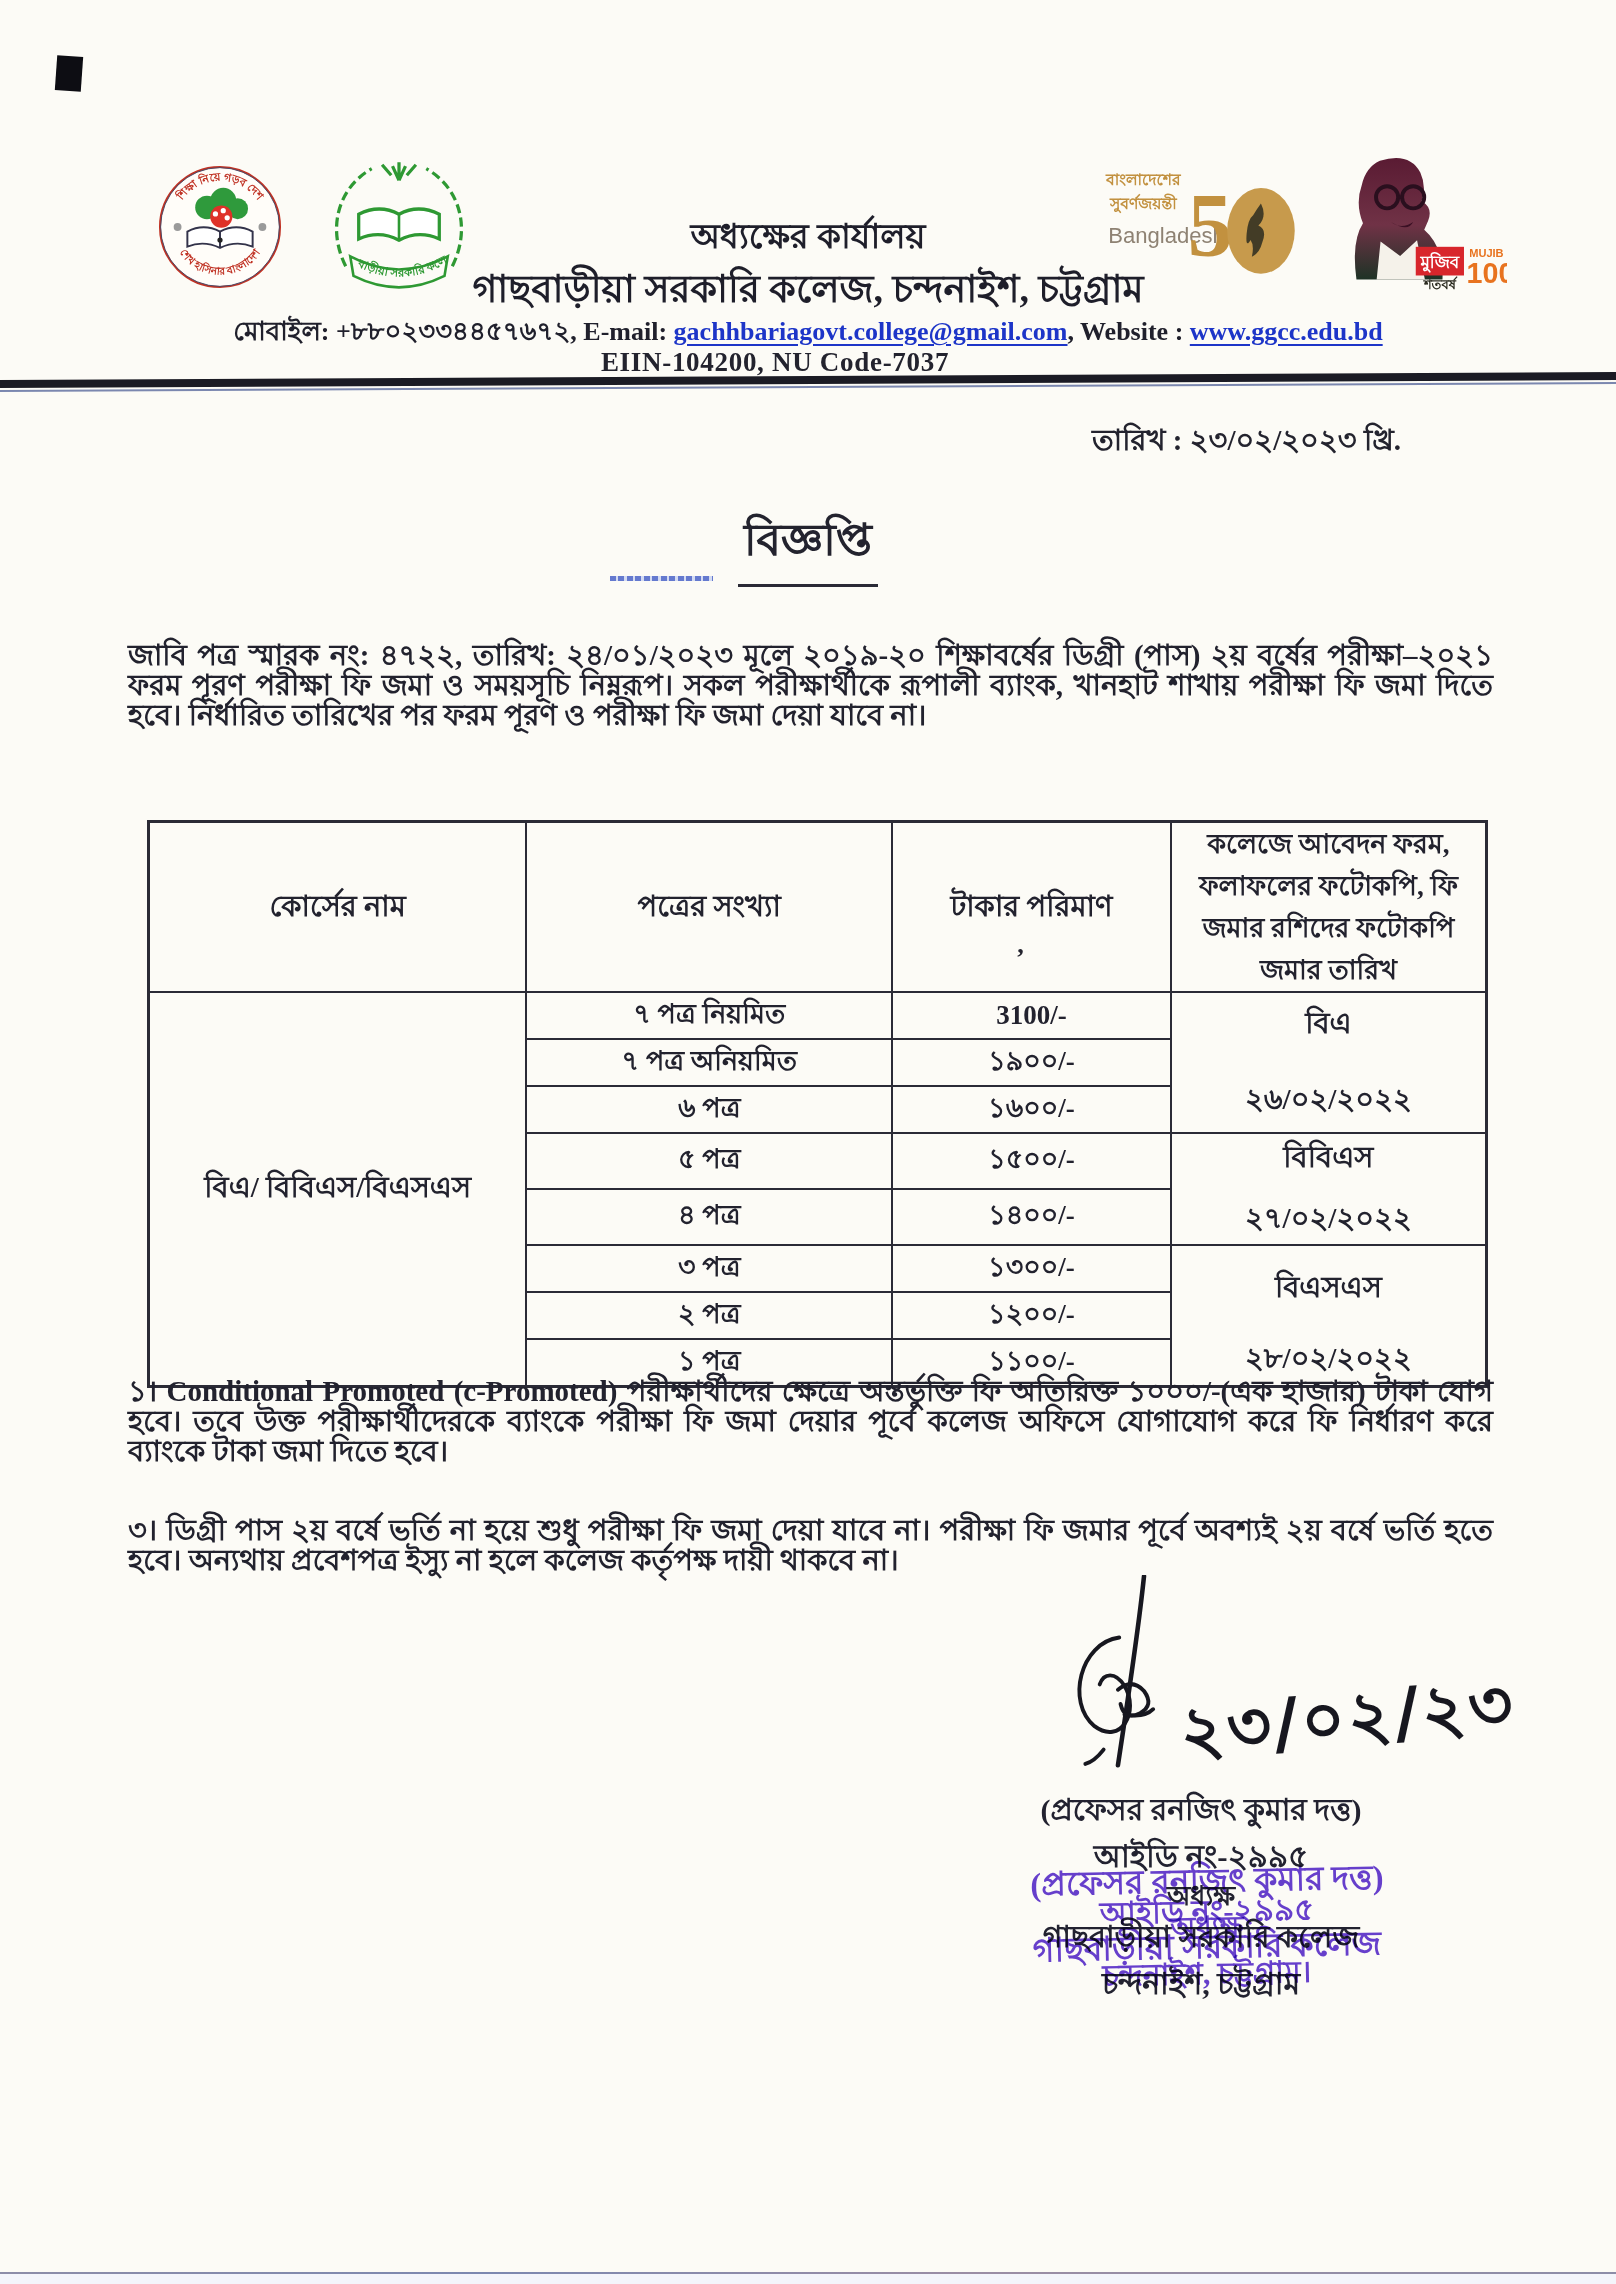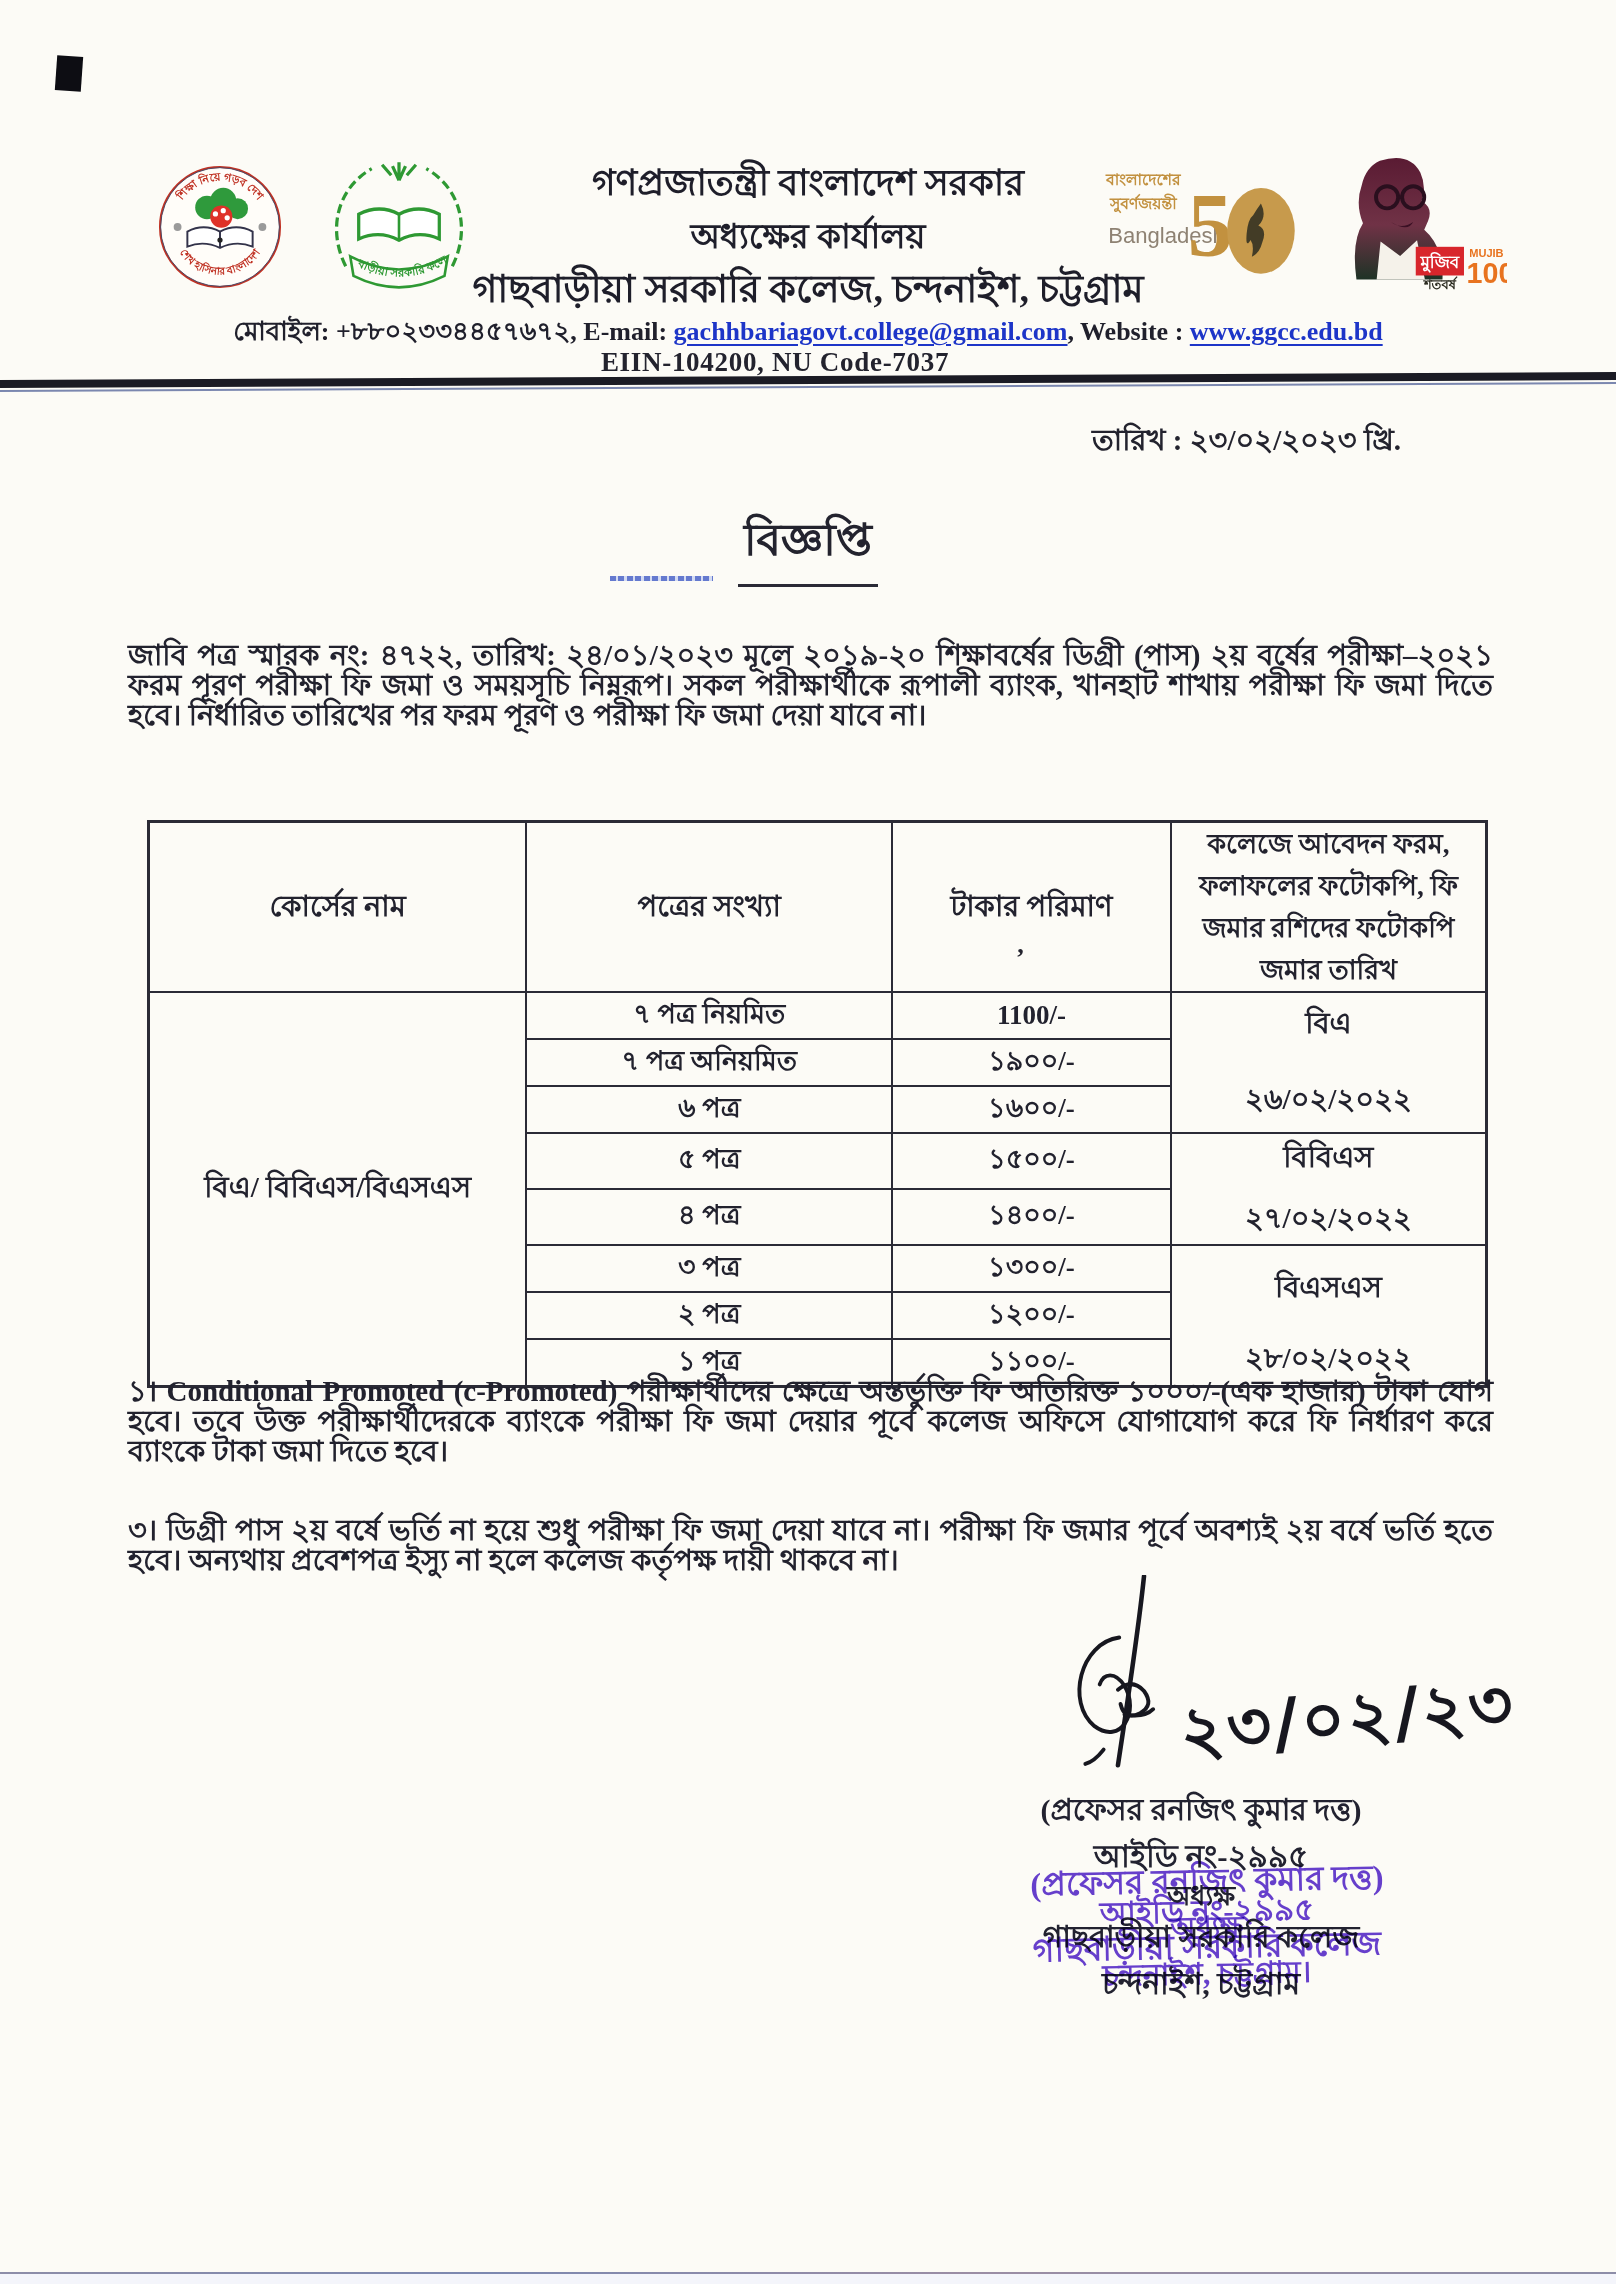--- a/index.html
+++ b/index.html
@@ -141,21 +141,20 @@
     <line x1="123" y1="74" x2="129" y2="74" stroke="#2a0f1e" stroke-width="5"></line>
     <path d="M 112,112 q 16,12 34,0 q -8,16 -34,0 Z" fill="#3a1024"></path>
     <path d="M 96,142 l 30,22 l 26,-24 l 12,60 l -74,0 Z" fill="#f5f2ea"></path>
     <rect x="150" y="150" width="74" height="44" fill="#d8262c"></rect>
     <text x="187" y="182" font-size="26" font-weight="bold" fill="#ffffff" text-anchor="middle" font-family="Liberation Serif, serif">মুজিব</text>
     <text x="187" y="214" font-size="20" font-weight="bold" fill="#2b2b20" text-anchor="middle" font-family="Liberation Serif, serif">শতবর্ষ</text>
     <text x="232" y="166" font-size="17" font-weight="bold" fill="#e8731f" font-family="Liberation Sans, sans-serif">MUJIB</text>
     <text x="228" y="206" font-size="44" font-weight="bold" fill="#e8731f" font-family="Liberation Sans, sans-serif">100</text>
   </svg>
 
-  <div class="abs hdr-line hdr-govt">গণপ্রজাতন্ত্রী বাংলাদেশ সরকার</div>
   <div class="abs hdr-line hdr-office">অধ্যক্ষের কার্যালয়</div>
   <div class="abs hdr-line hdr-college">গাছবাড়ীয়া সরকারি কলেজ, চন্দনাইশ, চট্টগ্রাম</div>
 
   <div class="abs contact-line">
     <span>মোবাইল: </span><span>+৮৮০২৩৩৪৪৫৭৬৭২, </span><span>E-mail: </span><a href="#">gachhbariagovt.college@gmail.com</a><span>, Website : </span><a href="#" style="font-weight:bold">www.ggcc.edu.bd</a>
   </div>
 
   <div class="abs codes-line">EIIN-104200, NU Code-7037</div>
 
   <div class="abs rule-wrap">
@@ -181,21 +180,21 @@
     <tbody>
       <tr>
         <td class="th-cell">কোর্সের নাম</td>
         <td class="th-cell">পত্রের সংখ্যা</td>
         <td class="th-cell">টাকার পরিমাণ</td>
         <td class="th-cell th-apply">কলেজে আবেদন ফরম, ফলাফলের ফটোকপি, ফি জমার  রশিদের ফটোকপি জমার তারিখ</td>
       </tr>
       <tr>
         <td class="course-cell" rowspan="8">বিএ/ বিবিএস/বিএসএস</td>
         <td class="data-cell">৭ পত্র নিয়মিত</td>
-        <td class="data-cell">1100/-</td>
+        <td class="data-cell">3100/-</td>
         <td class="group-cell" rowspan="3">
           <div class="prog">বিএ</div>
           <div>২৬/০২/২০২২</div>
         </td>
       </tr>
       <tr>
         <td class="data-cell">৭ পত্র অনিয়মিত</td>
         <td class="data-cell">১৯০০/-</td>
       </tr>
       <tr>

